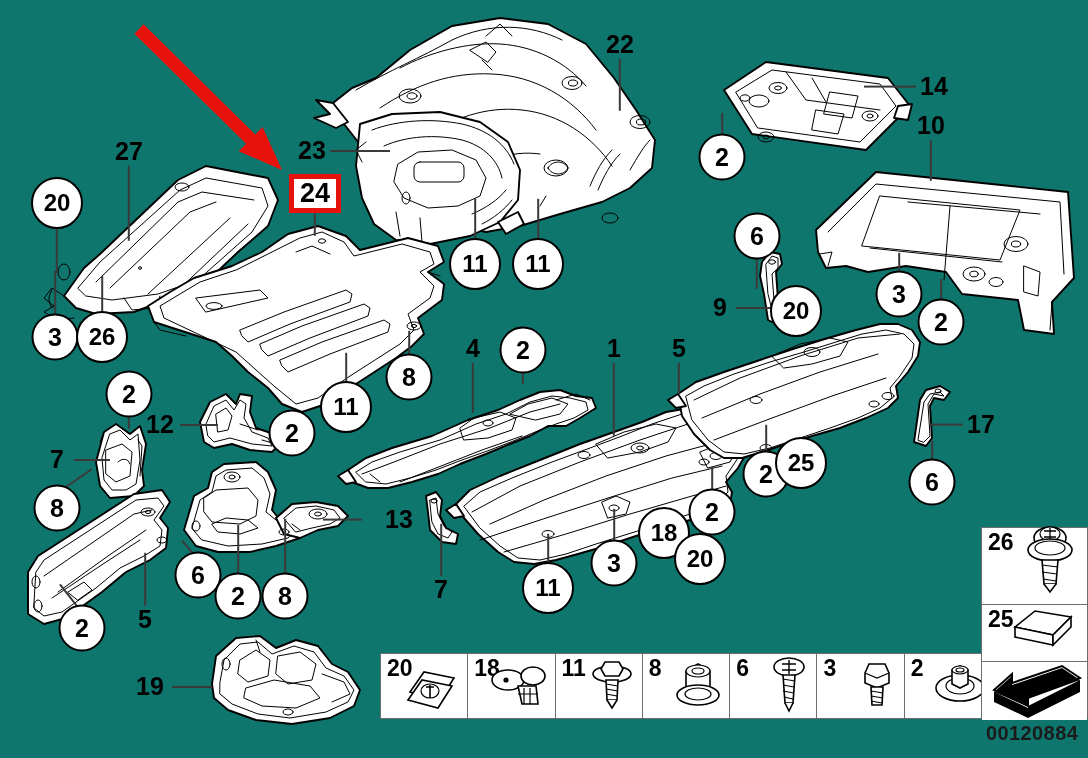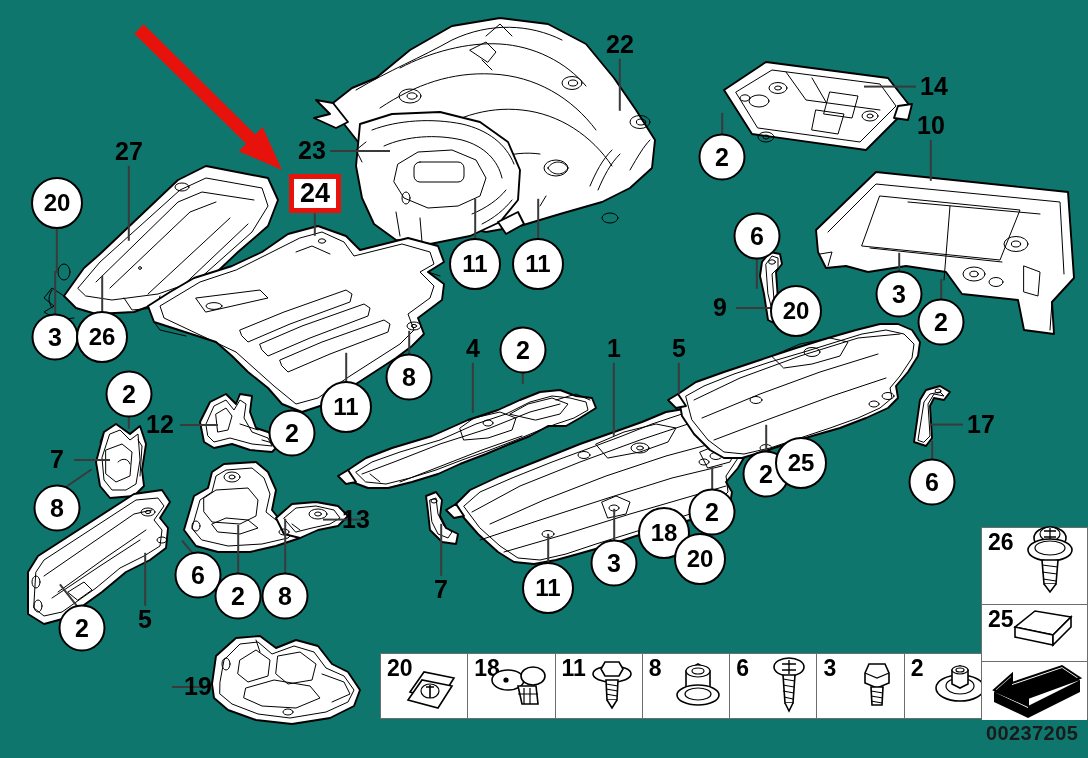--- a/index.html
+++ b/index.html
@@ -393,24 +393,24 @@
       <div class="num-label" style="left: 931px; top: 125px;">10</div>
       <div class="num-label" style="left: 129px; top: 151px;">27</div>
       <div class="num-label" style="left: 312px; top: 150px;">23</div>
       <div class="num-label" style="left: 720px; top: 307px;">9</div>
       <div class="num-label" style="left: 473px; top: 348px;">4</div>
       <div class="num-label" style="left: 614px; top: 348px;">1</div>
       <div class="num-label" style="left: 679px; top: 348px;">5</div>
       <div class="num-label" style="left: 57px; top: 459px;">7</div>
       <div class="num-label" style="left: 160px; top: 424px;">12</div>
       <div class="num-label" style="left: 981px; top: 424px;">17</div>
-      <div class="num-label" style="left: 356px; top: 519px;">13</div>
+      <div class="num-label" style="left: 399px; top: 519px;">13</div>
       <div class="num-label" style="left: 441px; top: 589px;">7</div>
       <div class="num-label" style="left: 145px; top: 619px;">5</div>
-      <div class="num-label" style="left: 150px; top: 686px; margin-left: 48px;">19</div>
+      <div class="num-label" style="left: 150px; top: 686px;">19</div>
     </div>
 
   <div id="balloons">
       <div class="balloon b1" style="left: 722px; top: 157px;">2</div>
       <div class="balloon b2" style="left: 57px; top: 203px;">20</div>
       <div class="balloon b1" style="left: 757px; top: 236px;">6</div>
       <div class="balloon b2" style="left: 475px; top: 264px;">11</div>
       <div class="balloon b2" style="left: 538px; top: 264px;">11</div>
       <div class="balloon b1" style="left: 899px; top: 294px;">3</div>
       <div class="balloon b2" style="left: 796px; top: 311px;">20</div>
@@ -541,15 +541,15 @@
       </div>
       <div class="rl-cell" style="height: 57.6px; position: relative;">
         <div style="position: absolute; left: 6px; top: 50%; transform: translateY(-50%);"><svg width="96" height="66" viewBox="0 0 96 66">
             <path fill="#fff" stroke="#000" stroke-width="2" d="M6,34 L24,18 L24,27 L74,10 L92,22 L40,41 L40,50 Z"></path>
             <path fill="#000" d="M6,36 L24,20 L24,29 L74,12 L92,24 L40,43 L40,52 Z M6,44 L40,60 L92,34 L92,24 L40,50 L6,36 Z"></path>
             <path fill="#000" d="M6,38 L40,54 L92,28 L92,36 L40,62 L6,46 Z"></path>
           </svg></div>
       </div>
     </div>
 
-  <div id="diagram-id" style="left: 986px; top: 722px;">00237205</div>
+  <div id="diagram-id" style="left: 986px; top: 722px;">00120884</div>
 
 </div>
 
 </body></html>

